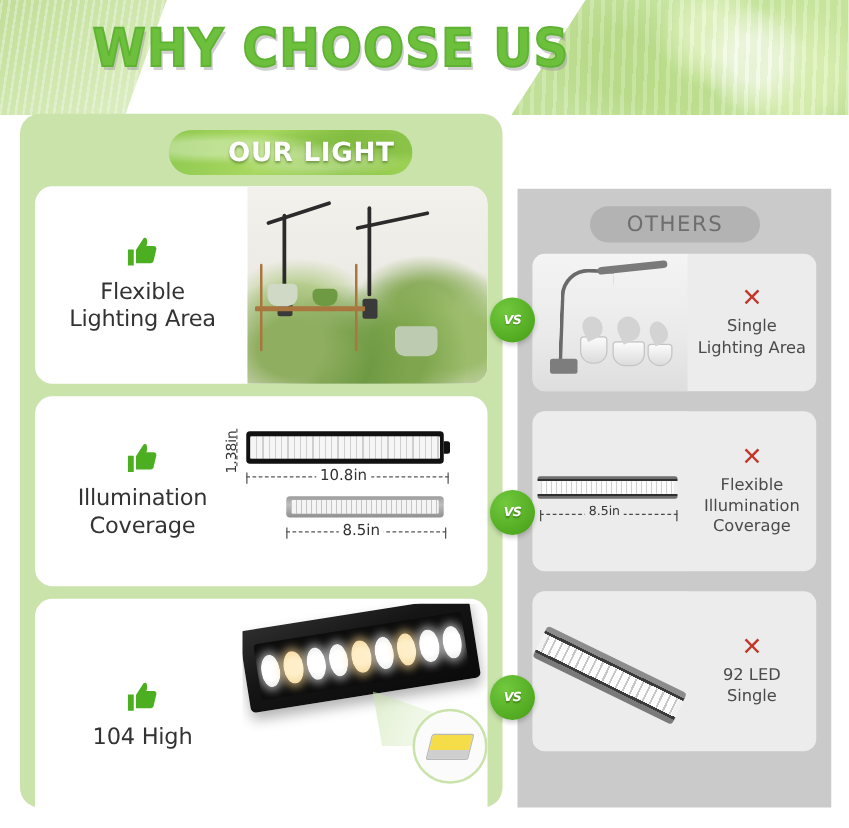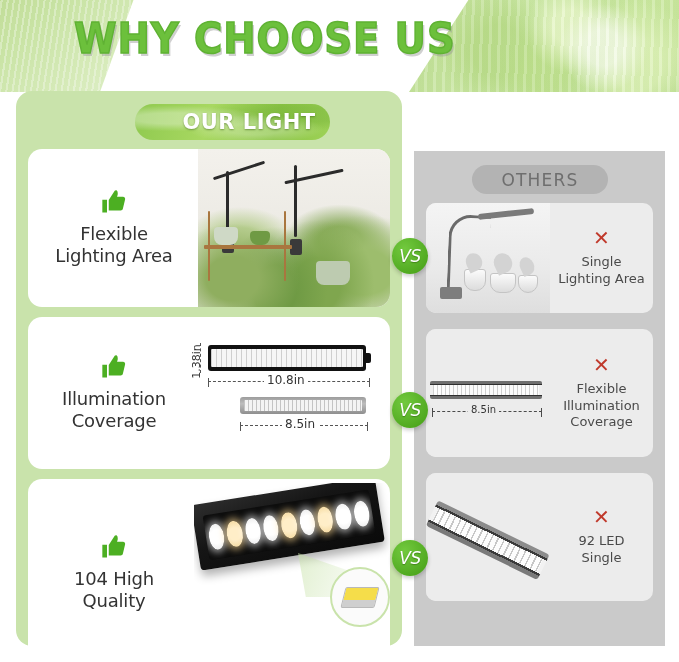--- a/index.html
+++ b/index.html
@@ -122,21 +122,21 @@
       radial-gradient(ellipse at 22% 58%, #b9cf92 0 10%, rgba(185,207,146,0) 26%),
       radial-gradient(ellipse at 74% 58%, #89ab5b 0 11%, rgba(137,171,91,0) 28%),
       linear-gradient(180deg, #f3f1ec 0%, #eceae4 52%, #dfe2d4 100%);
   }
   .arm { position: absolute; background: #2b2b2b; border-radius: 2px; }
   .clip { position: absolute; width: 12px; height: 16px; background: #3a3a3a; border-radius: 2px; }
   .shelf { position: absolute; background: #a9763f; border-radius: 1px; }
   .pot { position: absolute; border-radius: 4px 4px 8px 8px; }
 
   
-  .diagram { position: absolute; right: 4px; top: 0; width: 200px; height: 100%; }
+  .diagram { position: absolute; right: 15px; top: 0; width: 200px; height: 100%; }
   .bar-black {
     position: absolute; left: 22px; top: 28px; width: 158px; height: 26px;
     background: #111; border-radius: 3px; padding: 4px 3px;
   }
   .bar-black .lens {
     width: 100%; height: 100%; background: #f2f2f2; border-radius: 1px;
     background-image: repeating-linear-gradient(90deg, #cfcfcf 0 1px, #f6f6f6 1px 5px);
   }
   .bar-black::after {
     content: ""; position: absolute; right: -5px; top: 8px; width: 5px; height: 10px;
@@ -296,21 +296,21 @@
 
   
   .vs {
     position: absolute; width: 36px; height: 36px; border-radius: 50%;
     background: radial-gradient(circle at 35% 30%, #72c93e, #4fa81f 75%, #428f19 100%);
     display: flex; align-items: center; justify-content: center;
     box-shadow: 0 2px 4px rgba(0,0,0,.22);
     z-index: 20;
   }
   .vs span {
-    color: #fff; font-weight: normal; font-size: 17px; font-style: italic;
+    color: #fff; font-weight: bold; font-size: 10px; font-style: italic;
     font-family: "DejaVu Sans", sans-serif; letter-spacing: -.5px;
     text-shadow: 0 1px 1px rgba(40,90,10,.5);
   }
   #vs-1 { left: 392px; top: 238px; }
   #vs-2 { left: 392px; top: 392px; }
   #vs-3 { left: 392px; top: 540px; }
 </style>
 </head>
 <body>
 
@@ -386,21 +386,20 @@
   </div>
 
   <div class="ocard" id="ocard-3">
     <div class="ocard-txt">
       <svg class="thumb" viewBox="0 0 24 24">
         <path fill="#4caf22" d="M2 10h4v11H2z"></path>
         <path fill="#4caf22" d="M7.5 10.2 12.6 2.4c.6-.9 2-.6 2.3.4l.2.9c.3 1.3.1 2.6-.5 3.8h5.1c1.2 0 2.1 1.1 1.8 2.3l-1.9 8c-.2.9-1 1.5-1.9 1.5H7.5z"></path>
       </svg>
       <div class="ocard-label">
         <div>104 High</div>
-        <div>Quality</div>
       </div>
     </div>
 
     <div class="photo3">
       <div class="led-body">
         <div class="led-inner">
           <div class="bead w"></div>
           <div class="bead y"></div>
           <div class="bead w"></div>
           <div class="bead w"></div>

